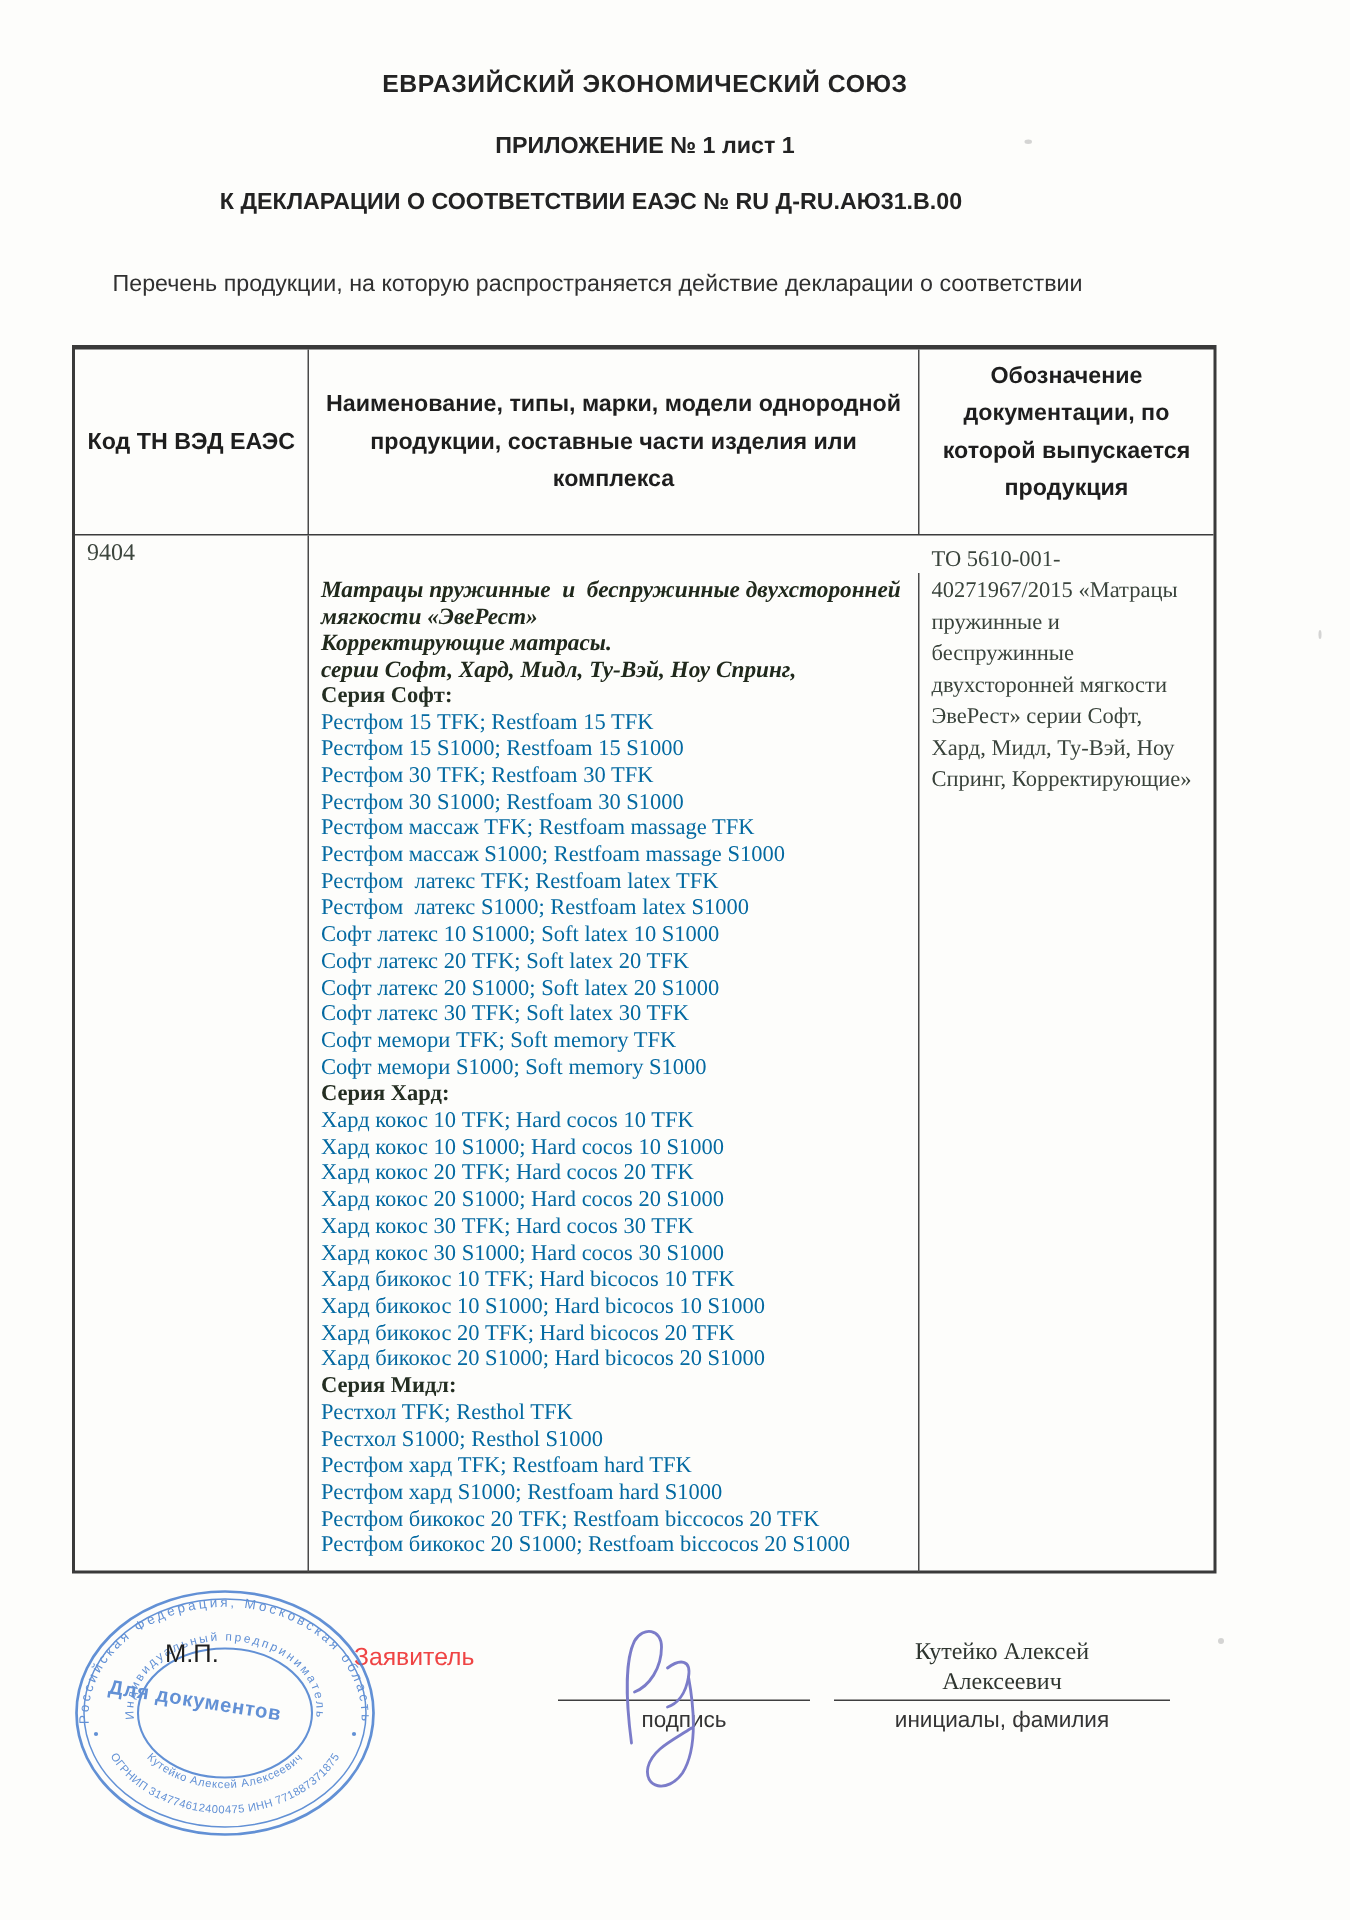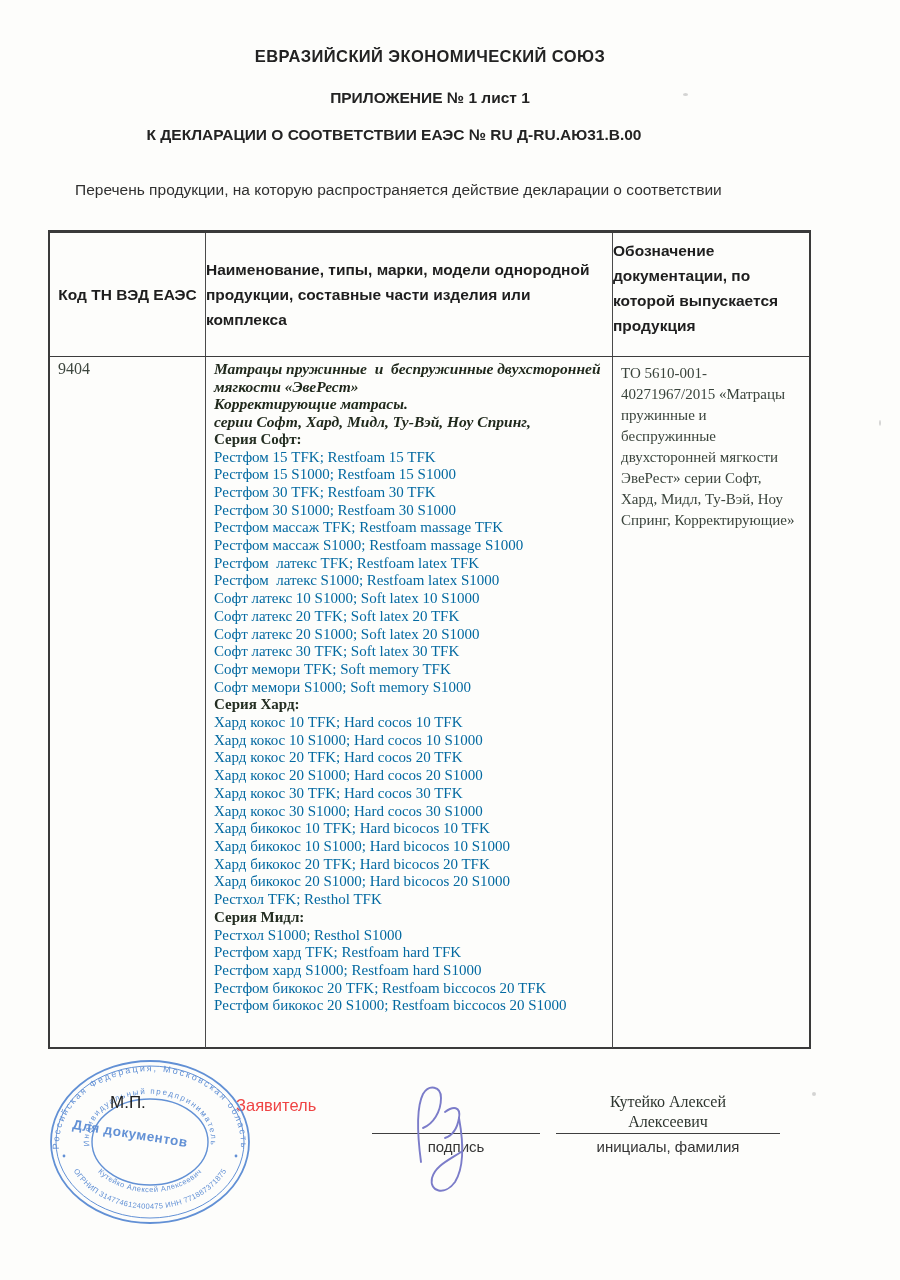--- a/index.html
+++ b/index.html
@@ -24,27 +24,27 @@
     border:2px solid #3a3a3a;border-top-width:3px;
     box-sizing:border-box;background:transparent;
   }
   .t-row{display:flex;box-sizing:border-box;}
   .t-head{height:124px;border-bottom:1.5px solid #3c3c3c;}
   .t-body{height:691px;}
   .c1{width:156px;border-right:1.3px solid #4a4a4a;box-sizing:border-box;}
   .c2{width:407px;border-right:1.3px solid #4a4a4a;box-sizing:border-box;}
   .c3{flex:1;box-sizing:border-box;}
   .hcell{
-    display:flex;align-items:center;justify-content:center;text-align:left;
+    display:flex;align-items:center;justify-content:center;text-align:center;
     font-weight:bold;font-size:15.5px;line-height:25px;color:#1e1e1e;
   }
   .hcell.c3{align-items:flex-start;padding-top:5px;}
   .bcell{font-family:"Liberation Serif",serif;color:#3d463e;}
   .code-cell{padding:3px 0 0 8px;font-size:16px;}
-  .plist{padding:3px 0 0 8px;}
+  .plist{padding:3px 0 0 8px;margin-top:25px;}
   .pline{
     font-family:"Liberation Serif",serif;
     font-size:15px;line-height:17.7px;white-space:pre;color:#0369a1;
   }
   .pline.bold{font-weight:bold;color:#242e22;}
   .pline.bold-italic{font-weight:bold;font-style:italic;color:#20291c;font-size:15.5px;}
   .doc-cell{
     padding:6px 4px 0 8px;font-size:15px;line-height:21px;
     white-space:pre-line;color:#39433b;
   }
@@ -107,22 +107,22 @@
         <div class="pline">Хард кокос 10 TFK; Hard cocos 10 TFK</div>
         <div class="pline">Хард кокос 10 S1000; Hard cocos 10 S1000</div>
         <div class="pline">Хард кокос 20 TFK; Hard cocos 20 TFK</div>
         <div class="pline">Хард кокос 20 S1000; Hard cocos 20 S1000</div>
         <div class="pline">Хард кокос 30 TFK; Hard cocos 30 TFK</div>
         <div class="pline">Хард кокос 30 S1000; Hard cocos 30 S1000</div>
         <div class="pline">Хард бикокос 10 TFK; Hard bicocos 10 TFK</div>
         <div class="pline">Хард бикокос 10 S1000; Hard bicocos 10 S1000</div>
         <div class="pline">Хард бикокос 20 TFK; Hard bicocos 20 TFK</div>
         <div class="pline">Хард бикокос 20 S1000; Hard bicocos 20 S1000</div>
+        <div class="pline bold">Серия Мидл:</div>
         <div class="pline">Рестхол TFK; Resthol TFK</div>
-        <div class="pline bold">Серия Мидл:</div>
         <div class="pline">Рестхол S1000; Resthol S1000</div>
         <div class="pline">Рестфом хард TFK; Restfoam hard TFK</div>
         <div class="pline">Рестфом хард S1000; Restfoam hard S1000</div>
         <div class="pline">Рестфом бикокос 20 TFK; Restfoam biccocos 20 TFK</div>
         <div class="pline">Рестфом бикокос 20 S1000; Restfoam biccocos 20 S1000</div>
       </div>
     <div class="c3 bcell doc-cell">ТО 5610-001-
 40271967/2015 «Матрацы
 пружинные и
 беспружинные

